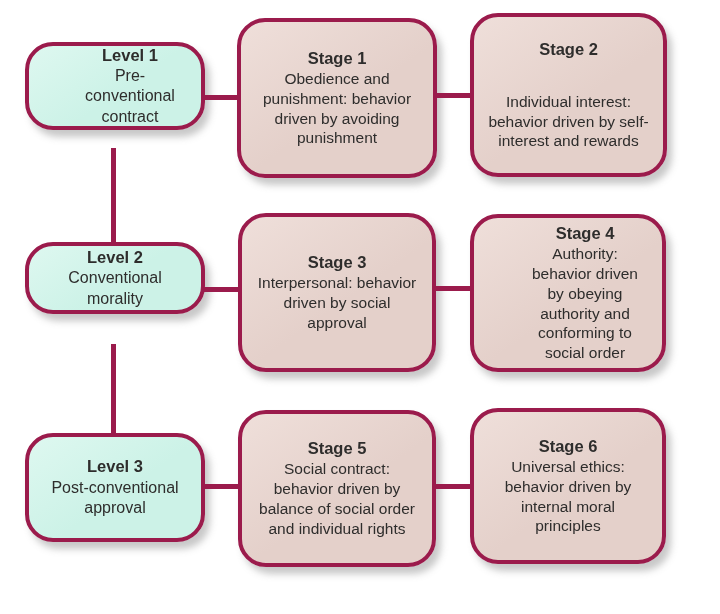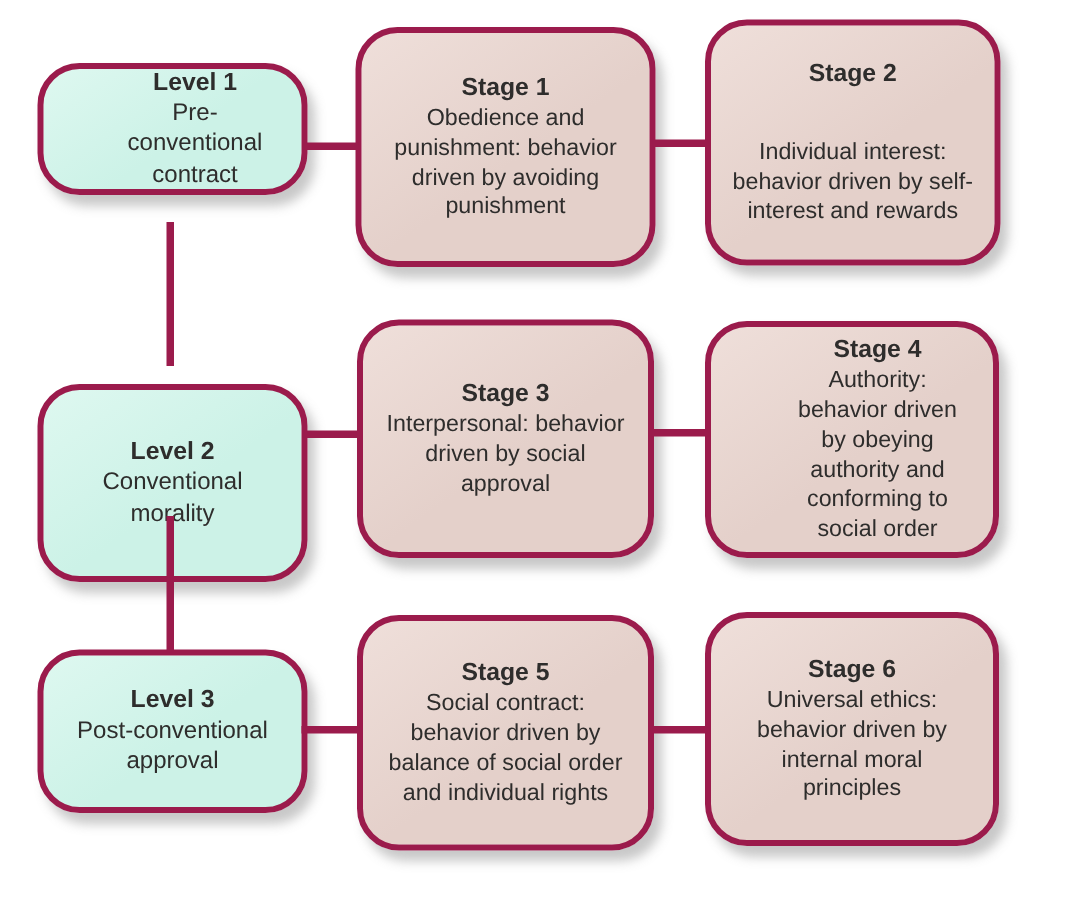--- a/index.html
+++ b/index.html
@@ -47,21 +47,21 @@
 </head>
 <body>
 
 <div id="canvas" style="--border-color: #9b1b4c; --level-fill: #ccf2e7; --stage-fill: #e4d0ca; color: rgb(46, 45, 44); background: rgb(255, 255, 255);">
 
   <div class="box level-box" style="left:25px;top:42px;height:88px;padding-left:44px;">
     <div class="box-title">Level 1</div>
     <div class="box-body">Pre-conventional contract</div>
   </div>
 
-  <div class="box level-box" style="left:25px;top:256px;height:132px;">
+  <div class="box level-box" style="left:25px;top:242px;height:72px;">
     <div class="box-title">Level 2</div>
     <div class="box-body">Conventional morality</div>
   </div>
 
   <div class="box level-box" style="left:25px;top:433px;height:109px;">
     <div class="box-title">Level 3</div>
     <div class="box-body">Post-conventional approval</div>
   </div>
 
   <div class="box stage-box" style="left:237px;top:18px;width:200px;height:160px;">

